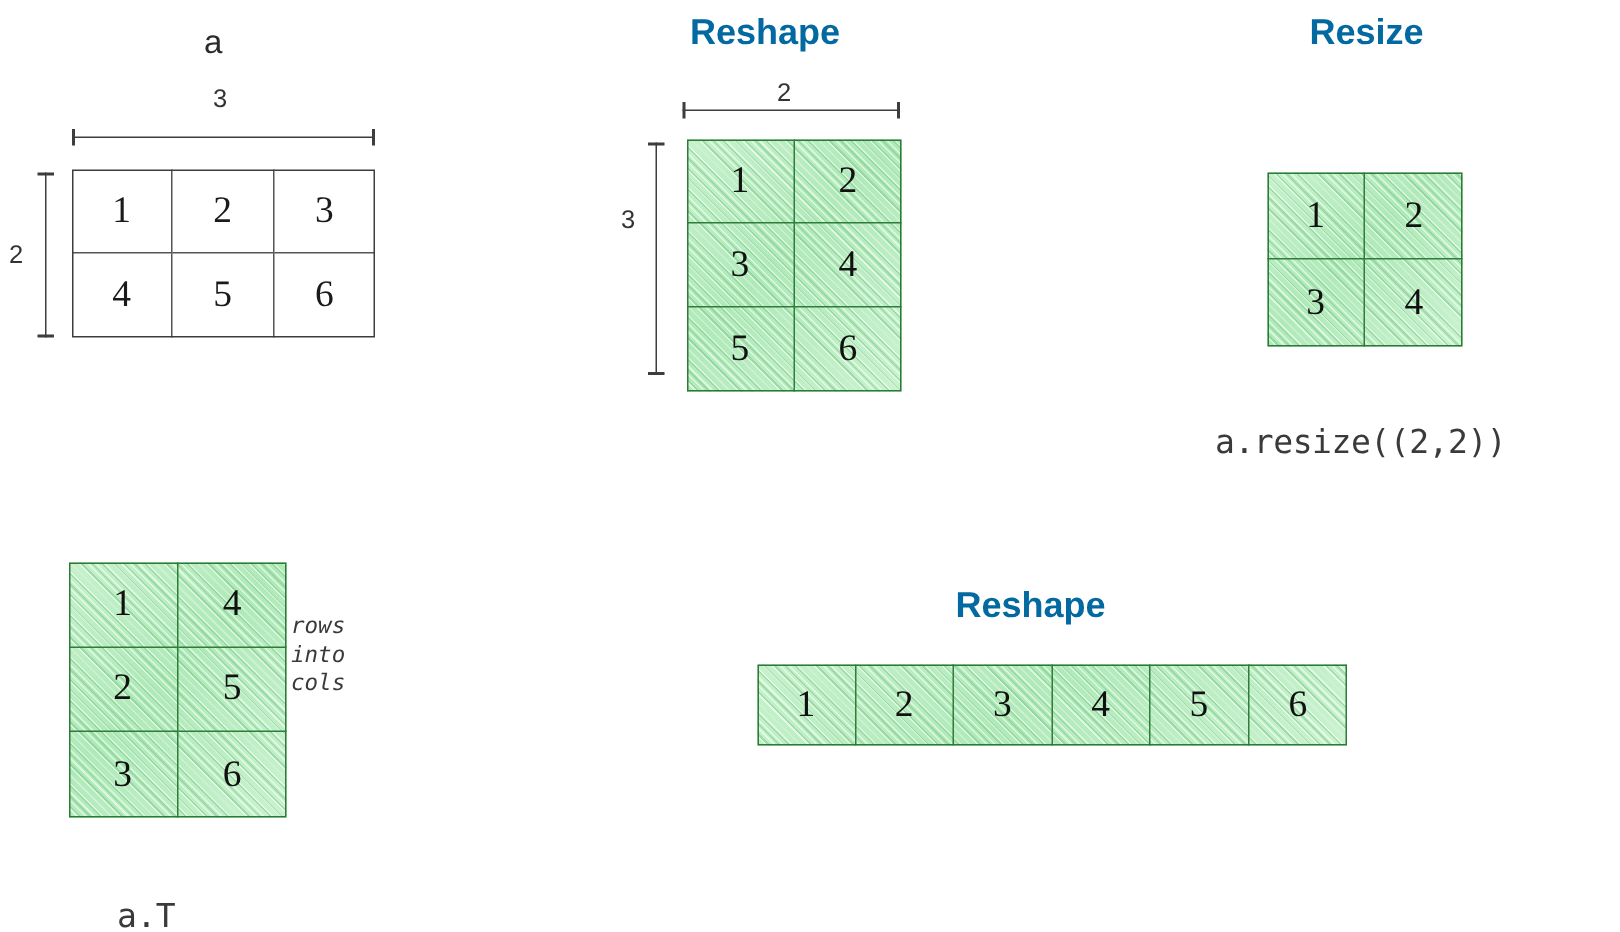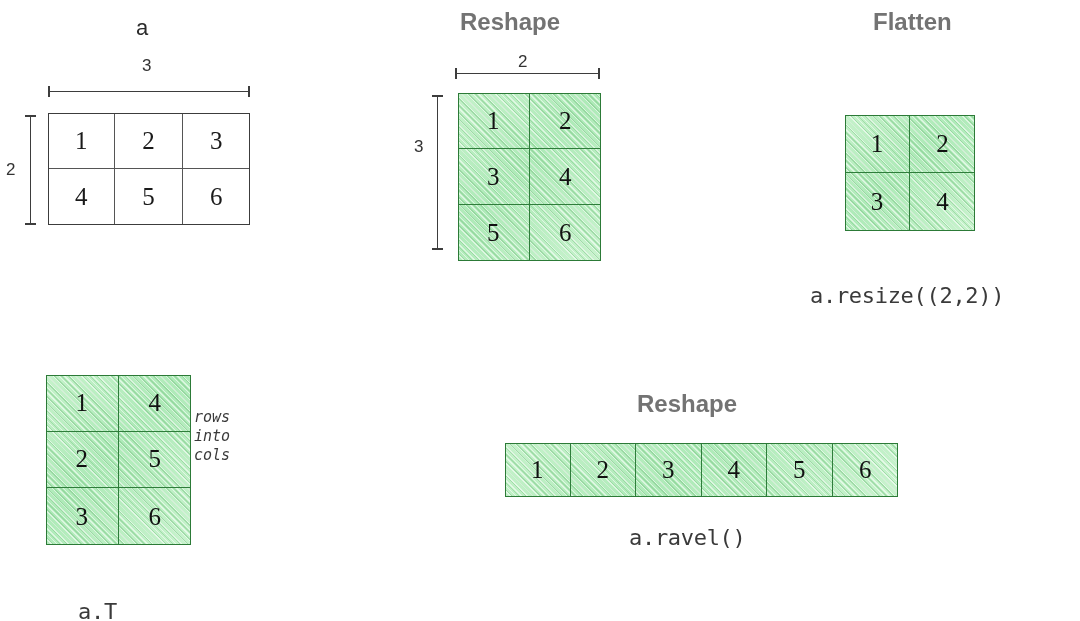--- a/index.html
+++ b/index.html
@@ -10,21 +10,21 @@
     color:#2b2b2b;
     position:relative;
     overflow:hidden;
   }
   .stage{position:absolute;left:0;top:0;width:1080px;height:621px;}
   .abs{position:absolute;}
   .title-sans{
     font-family:"Liberation Sans", sans-serif;
     font-weight:bold;
     font-size:24px;
-    color:#737373;
+    color:#0369a1;
     letter-spacing:0px;
     white-space:nowrap;
   }
   .caption{
     font-family:"DejaVu Sans Mono", monospace;
     font-size:22px;
     color:#3a3a3a;
     white-space:nowrap;
     letter-spacing:-0.3px;
   }
@@ -174,21 +174,21 @@
       <div class="cell">1</div>
       <div class="cell last-col">2</div>
       <div class="cell">3</div>
       <div class="cell last-col">4</div>
       <div class="cell last-row">5</div>
       <div class="cell last-col last-row">6</div>
     </div>
   <div class="grid-outline green" style="left:458px;top:93px;width:143px;height:168px;"></div>
 
 
-  <div class="abs title-sans" style="left:873px;top:8px;">Flatten</div>
+  <div class="abs title-sans" style="left:873px;top:8px;">Resize</div>
 
   <div class="greenfill" style="left:845px;top:115px;width:130px;height:116px;"></div>
   <div class="grid green" id="grid-resize" style="left:845px;top:115px;width:130px;height:116px;
               grid-template-columns:repeat(2,1fr);grid-template-rows:repeat(2,1fr);">
       <div class="cell">1</div>
       <div class="cell last-col">2</div>
       <div class="cell last-row">3</div>
       <div class="cell last-col last-row">4</div>
     </div>
   <div class="grid-outline green" style="left:845px;top:115px;width:130px;height:116px;"></div>
@@ -223,15 +223,14 @@
               grid-template-columns:repeat(6,1fr);grid-template-rows:1fr;">
       <div class="cell last-row">1</div>
       <div class="cell last-row">2</div>
       <div class="cell last-row">3</div>
       <div class="cell last-row">4</div>
       <div class="cell last-row">5</div>
       <div class="cell last-col last-row">6</div>
     </div>
   <div class="grid-outline green" style="left:505px;top:443px;width:393px;height:54px;"></div>
 
-  <div class="abs caption" style="left:629px;top:525px;">a.ravel()</div>
 
 </div>
 
 </body></html>

